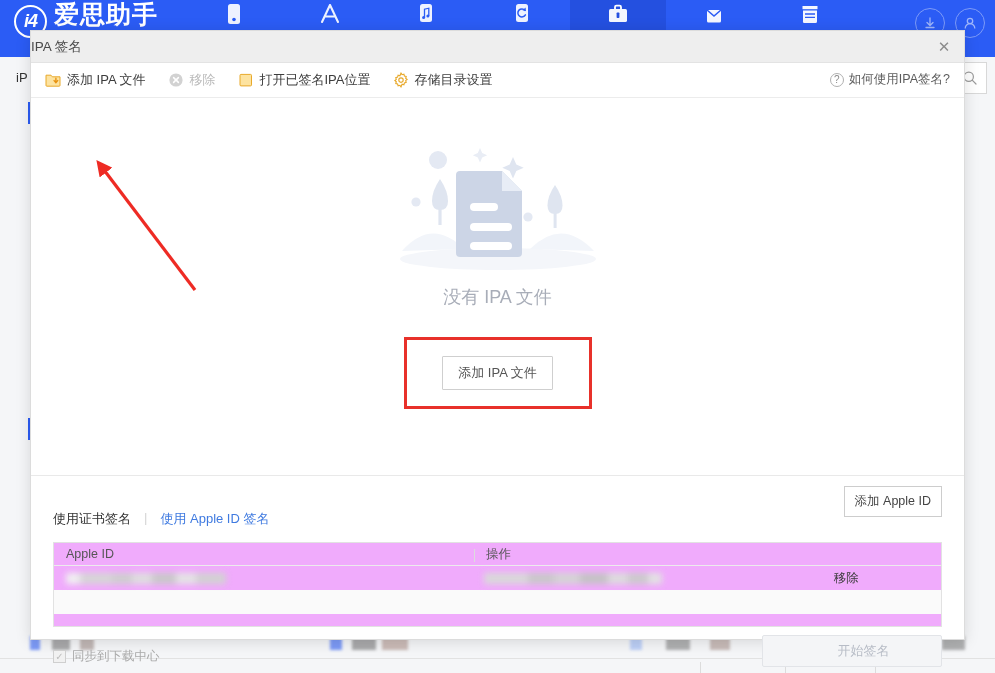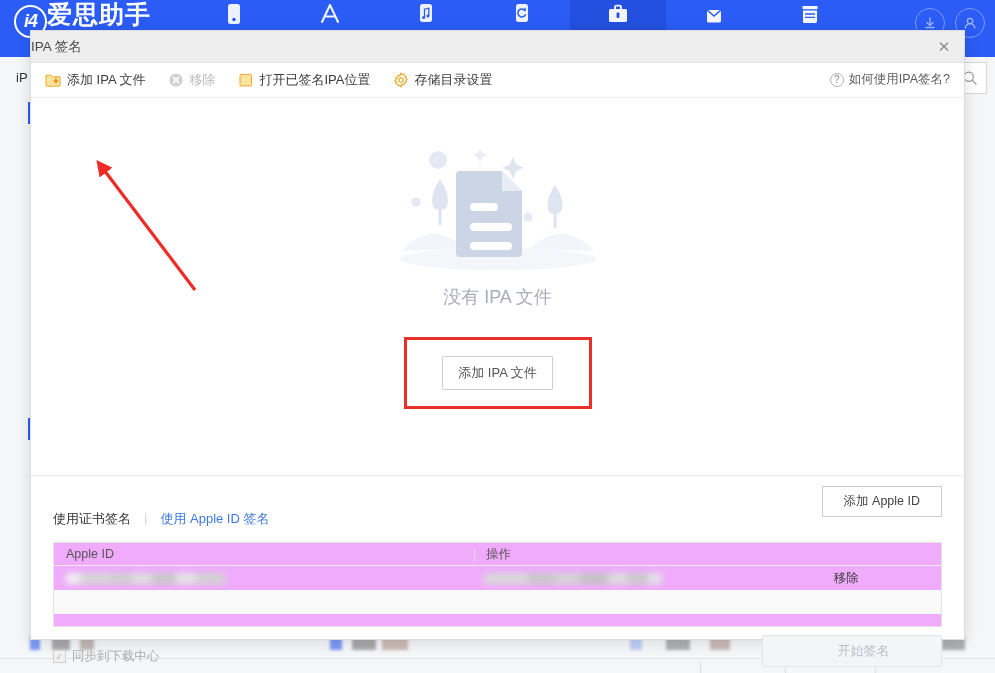--- a/index.html
+++ b/index.html
@@ -17,21 +17,21 @@
   }
 
   #app-topbar {
     position: absolute; left: 0; top: 0;
     width: 995px; height: 57px;
     background: #2b5cf5;
     overflow: hidden;
   }
   #app-logo {
     position: absolute; left: 14px; top: 2px;
-    display: flex; align-items: center; 
+    display: flex; align-items: center; gap: 7px;
   }
   #app-logo .logo-circle {
     width: 33px; height: 33px; border-radius: 50%;
     border: 2.5px solid #ffffff;
     display: flex; align-items: center; justify-content: center;
     color: #fff; font-size: 18px; font-weight: bold;
     font-style: italic;
     letter-spacing: -1px;
   }
   #app-logo .logo-texts { display: flex; flex-direction: column; line-height: 1; }
@@ -200,21 +200,21 @@
   #sign-tabs {
     display: flex; gap: 13px;
     font-size: 13px; height: 20px; margin-top: 20px;
   }
   .tab-cert { color: #333; cursor: pointer; }
   .tab-sep { color: #d5d5d5; }
   .tab-apple { color: #3f7ae0; cursor: pointer; }
   #add-apple-id-btn {
     position: absolute; right: 22px; top: 10px;
     border: 1px solid #cdcdcd; background: #fff;
-    padding: 6px 21px; font-size: 12.5px; color: #444;
+    padding: 6px 10px; font-size: 12.5px; color: #444;
     cursor: pointer;
   }
 
   #accounts-table {
     margin-top: 12px;
     border: 1px solid #e2e2e2;
     height: 85px; background: #f0abfc;
     font-size: 12.5px;
     overflow: hidden;
   }

